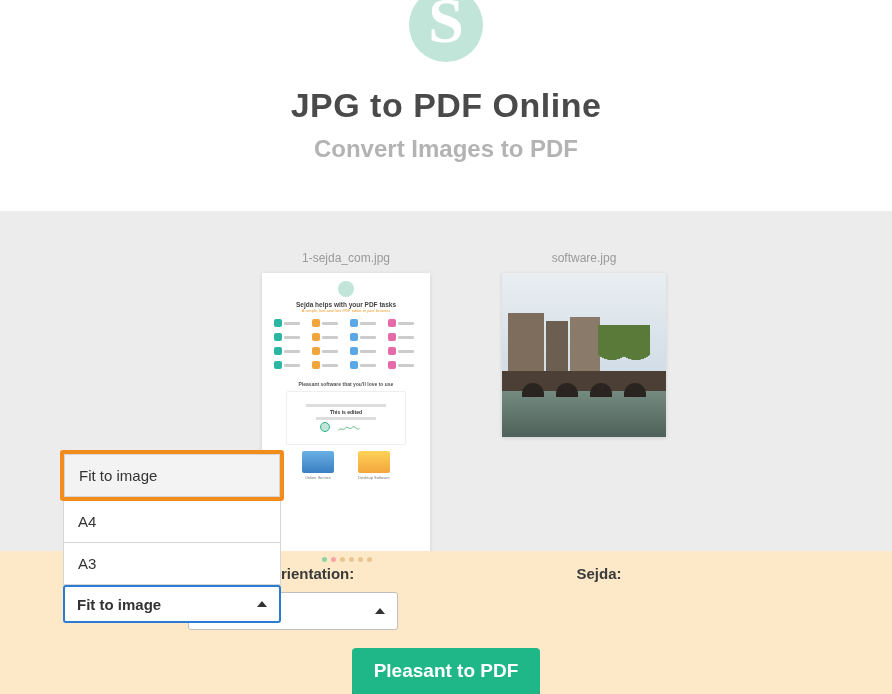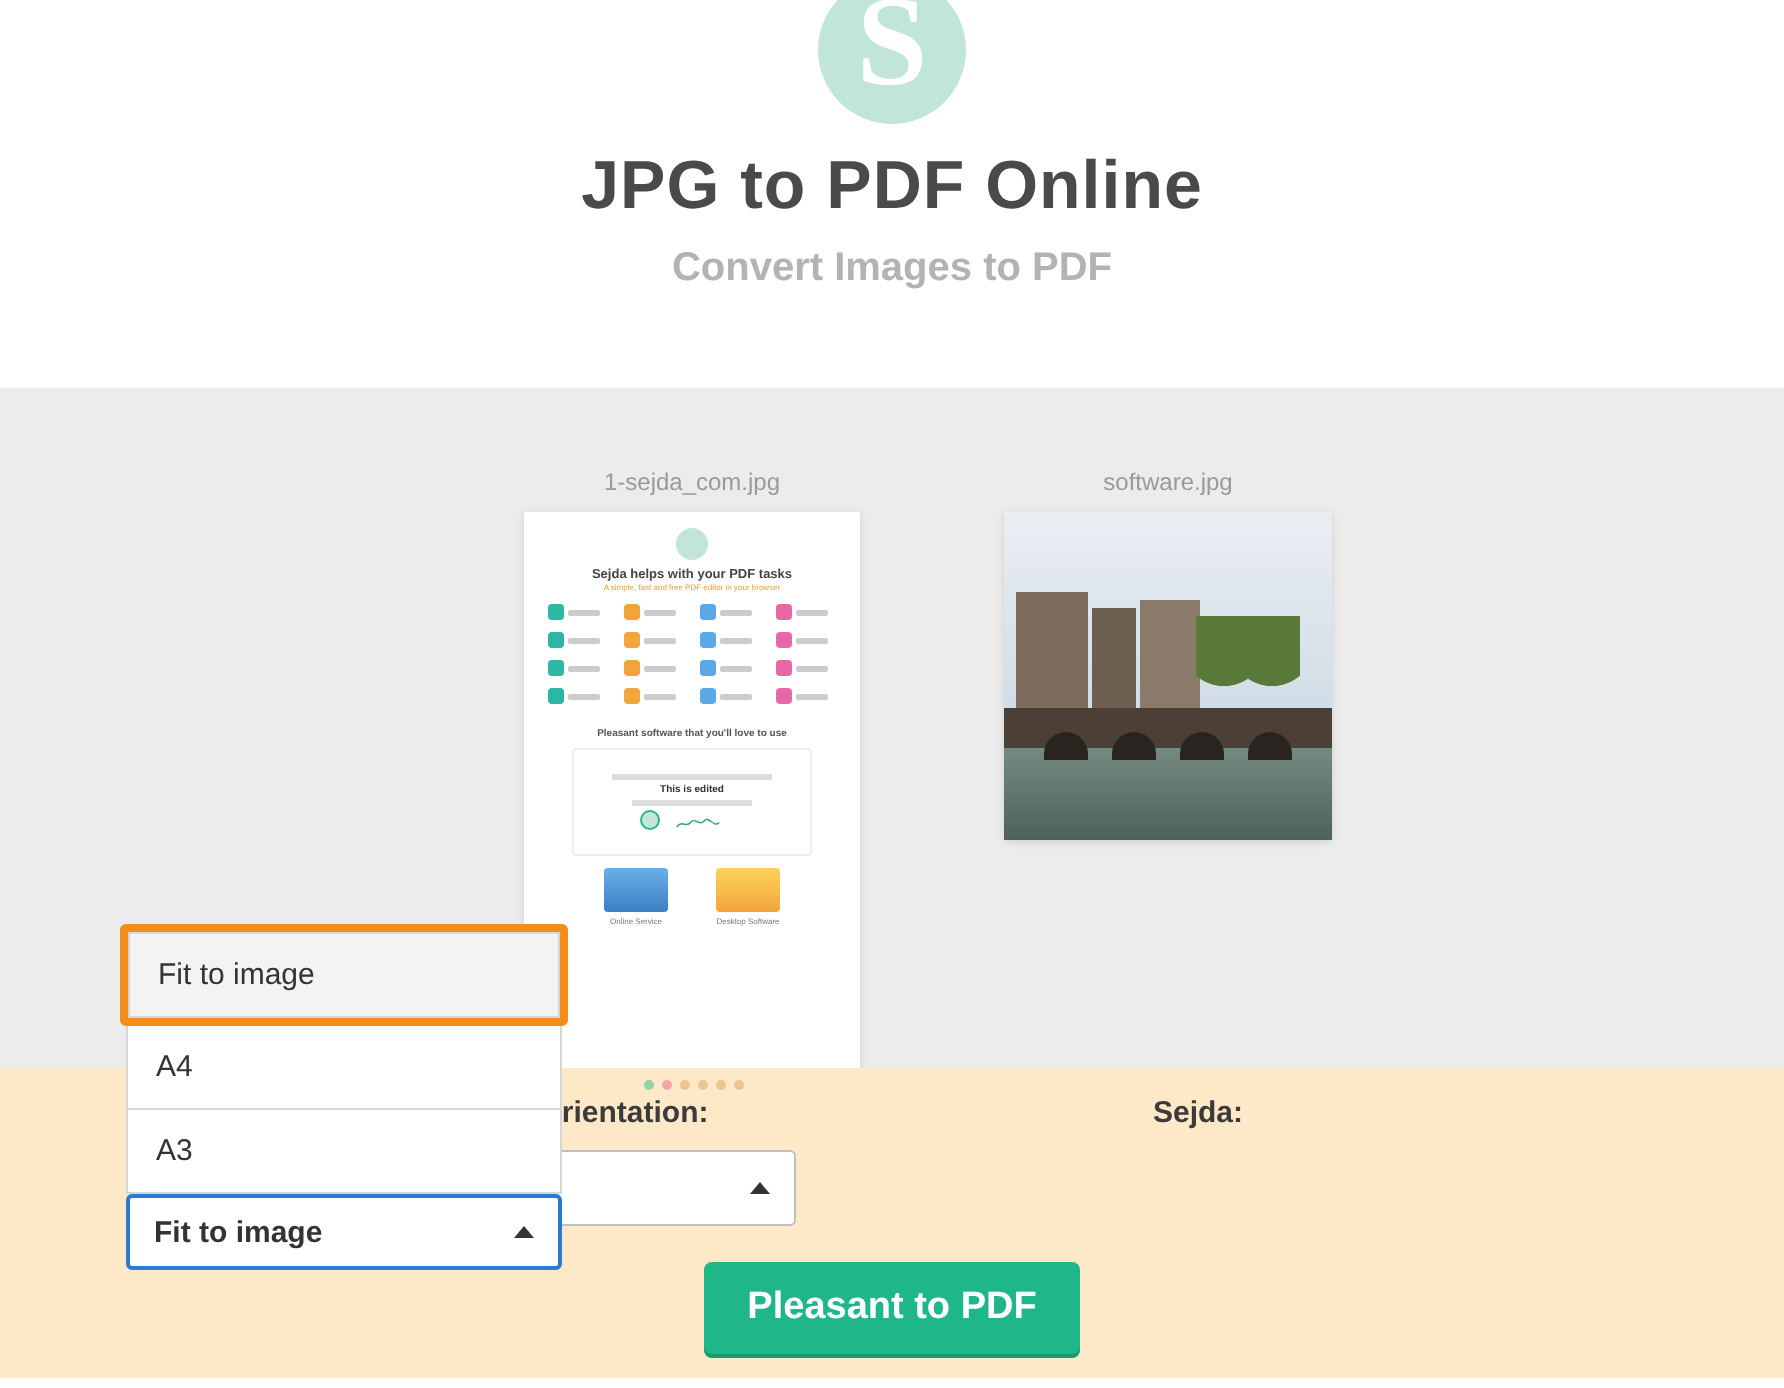--- a/index.html
+++ b/index.html
@@ -8,22 +8,22 @@
   .logo {
     width: 74px; height: 74px; border-radius: 50%;
     background: #c1e5d8; margin: 0 auto; display: flex; align-items: center; justify-content: center;
     position: relative; top: -12px; overflow: hidden;
   }
   .logo-s {
     font-family: Georgia, 'Times New Roman', serif;
     font-size: 64px; font-weight: 700; color: #fff; line-height: 1;
     transform: translateY(-4px);
   }
-  .title { font-size: 34px; font-weight: 800; color: #4a4a4a; letter-spacing: .5px; }
-  .subtitle { font-size: 20px; font-weight: 700; color: #b3b3b3; margin-top: 10px; }
+  .title { font-size: 34px; font-weight: 800; color: #4a4a4a; margin-top: 12px; letter-spacing: .5px; }
+  .subtitle { font-size: 24px; font-weight: 700; color: #b3b3b3; margin-top: 10px; }
 
   .gray-area { background: #ececec; margin-top: 48px; padding-top: 40px; padding-bottom: 0; height: 340px; }
   .thumbs { display: flex; justify-content: center; gap: 36px; }
   .thumb-wrap { text-align: center; padding-left: 36px; }
   .thumb-label { font-size: 12px; color: #9a9a9a; margin-bottom: 8px; display: block; }
   .thumb { background: #fff; box-shadow: 0 1px 4px rgba(0,0,0,.12); }
   .thumb.sejda { width: 168px; height: 280px; padding: 8px; display:flex; flex-direction:column; align-items:center; }
   .thumb.ams { width: 164px; height: 164px; }
 
   
@@ -72,21 +72,21 @@
   .caret { width:0; height:0; border-left:5px solid transparent; border-right:5px solid transparent; border-bottom:6px solid #333; }
 
   .convert-btn {
     margin: 18px auto 0; display:block; background:#1fb787; color:#fff; border:none;
     border-radius:4px; font-size:19px; font-weight:800; padding:12px 22px; cursor:pointer;
     box-shadow: 0 2px 0 #179a71;
   }
 
   
   .dropdown-pop {
-    position:absolute; left:60px; top:462px; width:224px; z-index:50;
+    position:absolute; left:60px; top:450px; width:224px; z-index:50;
   }
   .dd-highlight {
     border:4px solid #f28c1a; border-radius:3px; padding:0;
   }
   .dd-item {
     background:#fff; border:1px solid #d6d6d6; border-top:none;
     padding:12px 14px; font-size:15px; color:#333; cursor:pointer;
   }
   .dd-item.first-hl { background:#f3f3f3; border-top:1px solid #d6d6d6; }
   .dd-rest { border-left:1px solid #d6d6d6; border-right:1px solid #d6d6d6; margin:0 3px; }

